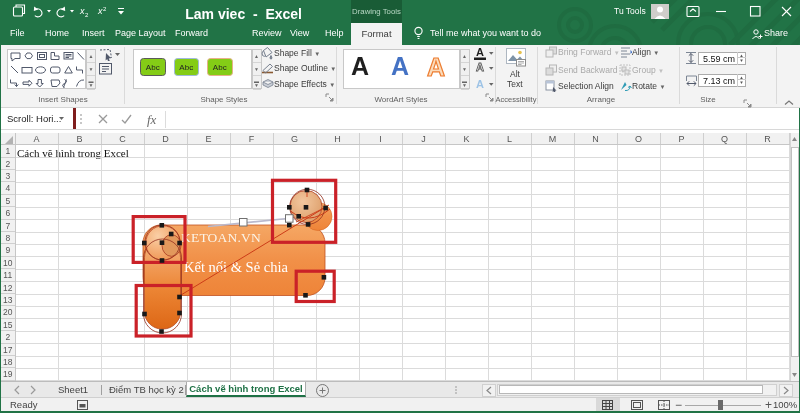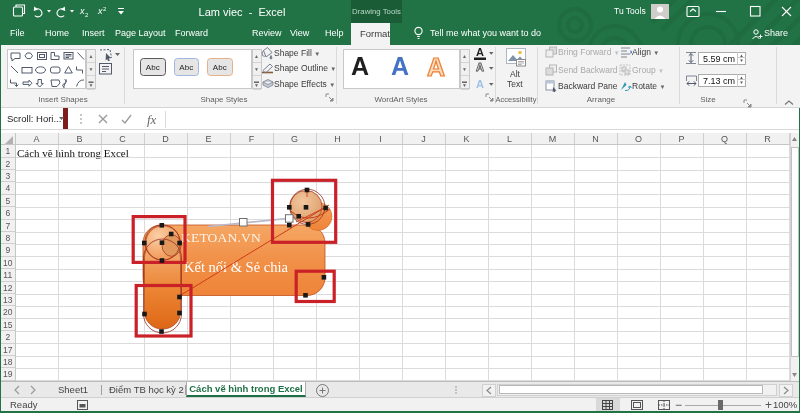--- a/index.html
+++ b/index.html
@@ -4,43 +4,43 @@
 <style>
 * { margin:0; padding:0; box-sizing:border-box; }
 html,body { width:800px; height:413px; overflow:hidden; }
 body { font-family:"Liberation Sans", sans-serif; position:relative; background:#fff; }
 .abs { position:absolute; }
 svg { display:block; }
 
 
 #titlebar { left:0; top:0; width:800px; height:45px; background:#217346; overflow:hidden; }
 #dtools { left:351px; top:0; width:51px; height:23px; background:#195c36; color:#b9d8c5; font-size:7.8px; text-align:center; line-height:24px; white-space:nowrap; }
-#fmttab { left:351px; top:23px; width:39px; height:22px; background:#f3f3f3; color:#3c3c3c; font-size:9.5px; text-align:right; line-height:22px; }
-#title { color:#fff; font-size:11px; top:6px; left:182px; width:120px; text-align:center; }
+#fmttab { left:351px; top:23px; width:51px; height:22px; background:#f3f3f3; color:#3c3c3c; font-size:9.5px; text-align:center; line-height:22px; }
+#title { color:#fff; font-size:14px; top:6px; left:182px; width:120px; text-align:right;font-weight:bold; }
 .rtab { position:absolute; color:#fff; font-size:9px; top:28px; white-space:nowrap; }
 #user { color:#fff; font-size:8.5px; top:6px; left:614px; }
 #telltext { color:#fff; font-size:9px; top:28px; left:430px; }
 #sharetext { color:#fff; font-size:9px; top:28px; left:764px; }
 
 
 #ribbon { left:0; top:45px; width:800px; height:63px; background:#f3f3f3; border-bottom:1px solid #d5d5d5; }
 .gsep { position:absolute; top:47px; height:57px; width:1px; background:#dadada; }
 .glabel { position:absolute; top:95px; font-size:8px; color:#5f5f5f; text-align:center; white-space:nowrap; }
 .gallery { position:absolute; background:#fff; border:1px solid #c8c8c8; }
 .btxt { position:absolute; font-size:8.5px; color:#3b3b3b; white-space:nowrap; }
 .gray { color:#a9a9a9 !important; }
 .scrollstrip { position:absolute; width:10px; height:40.5px; top:48.5px; background:#f0f0f0; border:1px solid #c8c8c8; font-size:5px; color:#666; text-align:center; }
 .scrollstrip div { height:13.4px; border-bottom:1px solid #d4d4d4; line-height:13px; }
-.abc { position:absolute; top:58px; width:25.5px; height:17.5px; border-radius:3.5px; background:#e5e5e5; font-size:8px; color:#222; text-align:center; line-height:17px; }
+.abc { position:absolute; top:58px; width:25.5px; height:17.5px; border-radius:3.5px; background:#84cc16; font-size:8px; color:#222; text-align:center; line-height:17px; }
 .spin { position:absolute; width:48px; height:13.5px; background:#fff; border:1px solid #ababab; font-size:9px; color:#111; padding-left:4px; line-height:12px; }
 .spinbtn { position:absolute; width:9px; height:13.5px; border-left:1px solid #c9c9c9; font-size:4.5px; color:#555; text-align:center; line-height:6px; }
 
 
 #fbar { left:1px; top:108px; width:798px; height:22px; background:#fff; border-bottom:1px solid #d8d8d8; }
-#namebox { left:1px; top:108px; width:67px; height:21px; border-right:5px solid #7f1d1d; font-size:9.5px; color:#222; line-height:22px; padding-left:6px; }
+#namebox { left:1px; top:108px; width:75px; height:21px; border-right:3px solid #7f1d1d; font-size:9.5px; color:#222; line-height:22px; padding-left:6px; }
 #gapstrip { left:1px; top:130px; width:798px; height:3px; background:#fff; }
 
 
 #corner { left:1px; top:133px; width:14.5px; height:12.3px; background:#f1f1f1; border-right:1px solid #c6c6c6; border-bottom:1px solid #c6c6c6; }
 #colheads { left:15.5px; top:133px; width:774px; height:12.3px; background:#f1f1f1; border-bottom:1px solid #c6c6c6; display:flex; }
 #colheads div { width:43px; flex:none; text-align:center; font-size:9px; color:#555; line-height:12px; border-right:1px solid #cfcfcf; }
 #rowheads { left:1px; top:145.3px; width:14.5px; height:236px; background:#f1f1f1; border-right:1px solid #c6c6c6; }
 #rowheads div { height:12.4px; text-align:center; font-size:8.5px; color:#555; line-height:12.5px; border-bottom:1px solid #cfcfcf; }
 #a1text { left:17px; top:146.5px; font-family:"Liberation Serif", serif; font-size:11px; color:#111; }
 
@@ -275,21 +275,21 @@
 <svg class="abs" style="left:545px;top:64px;" width="13" height="12">
   <rect x="4.5" y="1" width="7" height="7" fill="#efefef" stroke="#b6b6b6"></rect>
   <rect x="1" y="4" width="7" height="7" fill="#dcdcdc" stroke="#b6b6b6"></rect>
 </svg>
 <div class="btxt gray" style="left:558px;top:65px;">Send Backward <span style="font-size:6px;color:#c0c0c0;">▼</span></div>
 <svg class="abs" style="left:545px;top:80px;" width="13" height="12">
   <rect x="1" y="1" width="8" height="9" fill="#fff" stroke="#8a93a2"></rect>
   <rect x="1" y="1" width="8" height="2.5" fill="#b8c4d8"></rect>
   <path d="M8 7 l3.5 3.5 l-1.5 0.3 l0.7 1.8 l-1.2 0.4 l-0.7 -1.8 l-1.1 1 z" fill="#51596b"></path>
 </svg>
-<div class="btxt" style="left:558px;top:81px;">Backward Pane</div>
+<div class="btxt" style="left:558px;top:81px;">Selection Align</div>
 <svg class="abs" style="left:619px;top:46px;" width="13" height="12">
   <path d="M2 2 h9 M2 5 h6 M2 8 h9 M2 11 h6" stroke="#7c8694"></path>
   <path d="M11.5 4 v4 l2 -2 z" fill="#4472c4"></path>
 </svg>
 <div class="btxt" style="left:632px;top:47px;">Align <span style="font-size:6px;color:#666;">▼</span></div>
 <svg class="abs" style="left:619px;top:64px;" width="13" height="12">
   <rect x="1" y="1" width="10" height="10" fill="none" stroke="#c2c2c2" stroke-dasharray="2 1"></rect>
   <rect x="3" y="3" width="4" height="4" fill="#e3e3e3" stroke="#bdbdbd"></rect>
   <rect x="6" y="6" width="4" height="4" fill="#e3e3e3" stroke="#bdbdbd"></rect>
 </svg>

